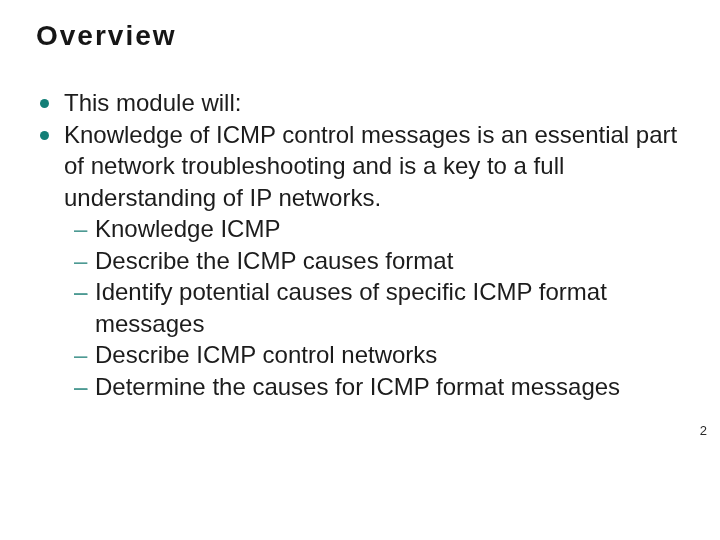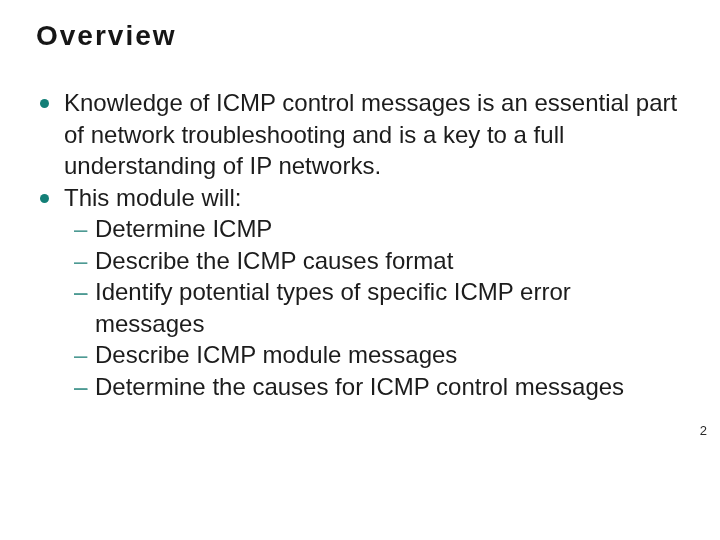--- a/index.html
+++ b/index.html
@@ -74,61 +74,61 @@
 <body>
 
 <div class="slide">
 
   <h1 class="title">Overview</h1>
 
   <div class="content">
 
     <div class="bullet-item">
       <span class="dot"></span>
-      <span>Knowledge of ICMP control messages is an essential part of network troubleshooting and is a key to a full understanding of IP networks.</span>
+      <span>This module will:</span>
     </div>
 
     <div class="bullet-item">
       <span class="dot"></span>
-      <span>This module will:</span>
+      <span>Knowledge of ICMP control messages is an essential part of network troubleshooting and is a key to a full understanding of IP networks.</span>
     </div>
 
     <div class="sub-list">
 
       <div class="sub-item">
         <span class="dash">–</span>
-        <span>Determine ICMP</span>
+        <span>Knowledge ICMP</span>
       </div>
 
       <div class="sub-item">
         <span class="dash">–</span>
         <span>Describe the ICMP causes format</span>
       </div>
 
       <div class="sub-item">
         <span class="dash">–</span>
       </div>
 
       <div class="sub-item">
         <span class="dash">–</span>
-        <span>Identify potential types of specific ICMP error messages</span>
+        <span>Identify potential causes of specific ICMP format messages</span>
       </div>
 
       <div class="sub-item">
         <span class="dash">–</span>
-        <span>Describe ICMP module messages</span>
+        <span>Describe ICMP control networks</span>
       </div>
 
       <div class="sub-item">
         <span class="dash">–</span>
       </div>
 
       <div class="sub-item">
         <span class="dash">–</span>
-        <span>Determine the causes for ICMP control messages</span>
+        <span>Determine the causes for ICMP format messages</span>
       </div>
 
     </div>
 
   </div>
 
   <div class="page-number">2</div>
 
 </div>
 

